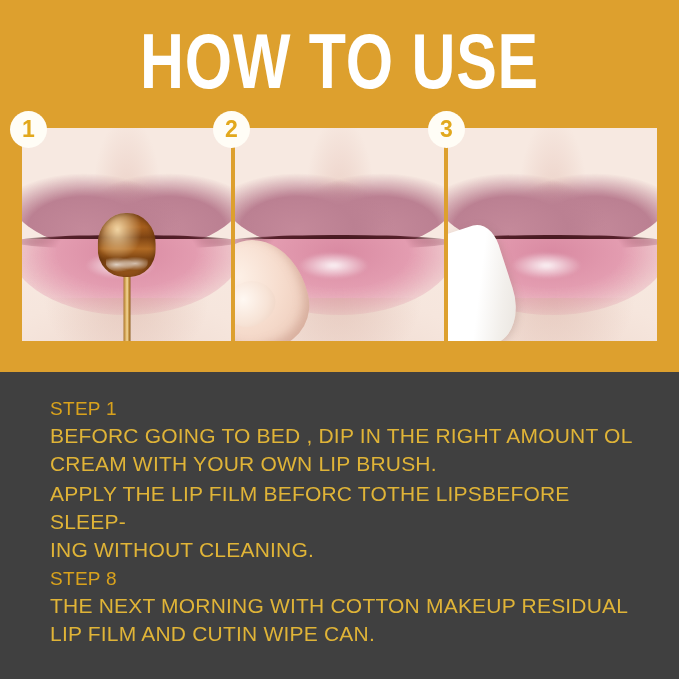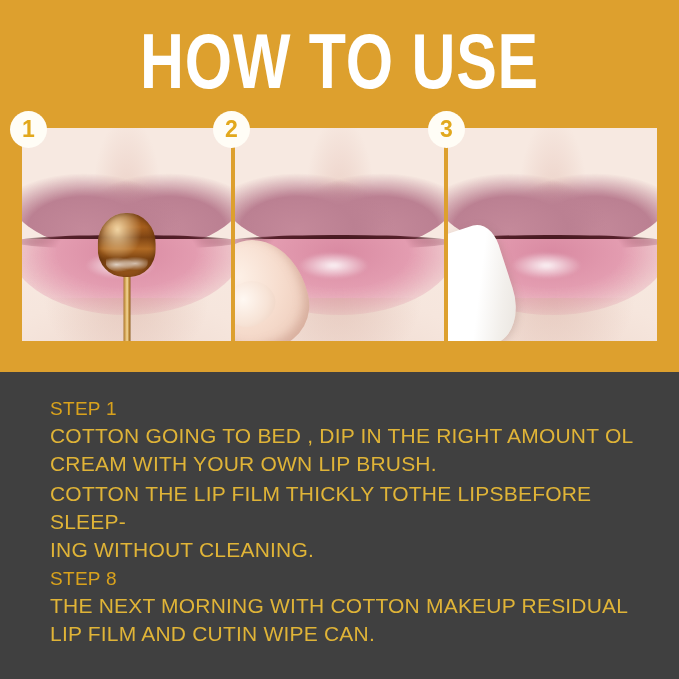--- a/index.html
+++ b/index.html
@@ -308,26 +308,26 @@
   </div>
 
   <div class="badge badge-1">1</div>
   <div class="badge badge-2">2</div>
   <div class="badge badge-3">3</div>
 
   <div class="instructions">
 
     <div class="step-block">
       <div class="step-heading">STEP 1</div>
-      <div class="step-body">COTTON GOING TO BED , DIP IN THE RIGHT AMOUNT OL
+      <div class="step-body">BEFORC GOING TO BED , DIP IN THE RIGHT AMOUNT OL
 CREAM WITH YOUR OWN LIP BRUSH.</div>
     </div>
 
     <div class="step-block">
-      <div class="step-body">COTTON THE LIP FILM THICKLY TOTHE LIPSBEFORE SLEEP-
+      <div class="step-body">APPLY THE LIP FILM BEFORC TOTHE LIPSBEFORE SLEEP-
 ING WITHOUT CLEANING.</div>
     </div>
 
     <div class="step-block">
       <div class="step-heading">STEP 8</div>
       <div class="step-body">THE NEXT MORNING WITH COTTON MAKEUP RESIDUAL
 LIP FILM AND CUTIN WIPE CAN.</div>
     </div>
 
   </div>

